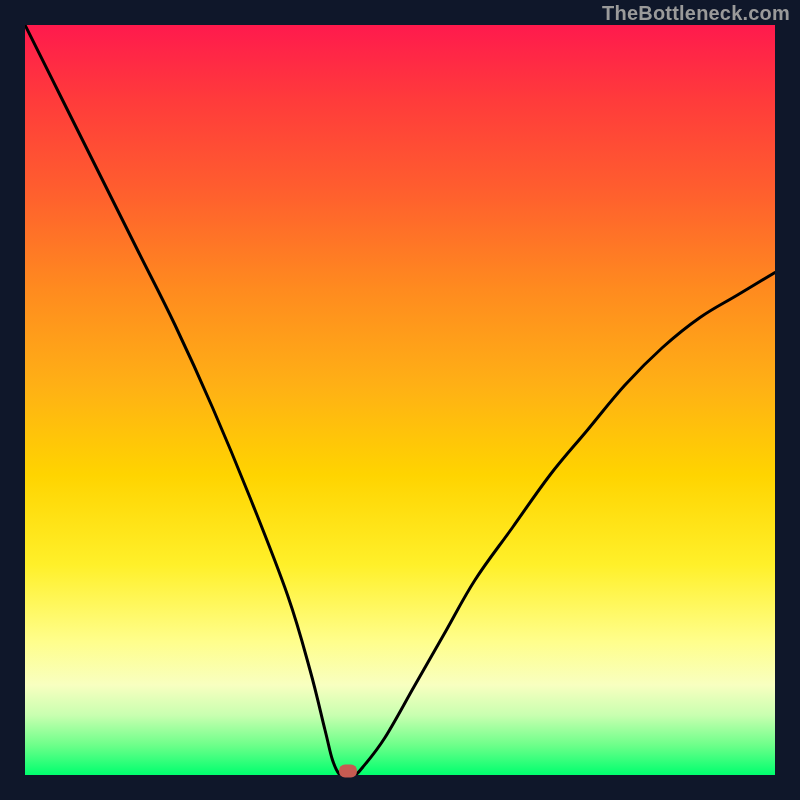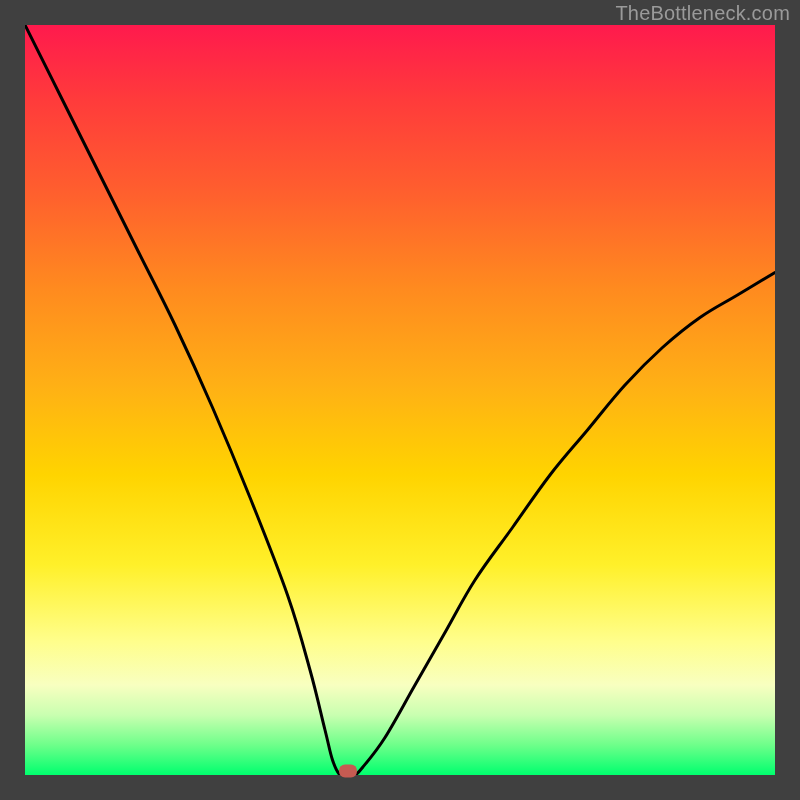--- a/index.html
+++ b/index.html
@@ -8,21 +8,22 @@
     width: 800px;
     height: 800px;
     background: #000;
     overflow: hidden;
     font-family: Arial, Helvetica, sans-serif;
   }
   .frame {
     position: relative;
     width: 800px;
     height: 800px;
-    background: #404040;
+    background: #0f172a;
+    font-weight: bold;
   }
   .plot {
     position: absolute;
     left: 25px;
     top: 25px;
     width: 750px;
     height: 750px;
     background: linear-gradient(to bottom,
       #ff1a4d 0%,
       #ff3b3b 10%,

